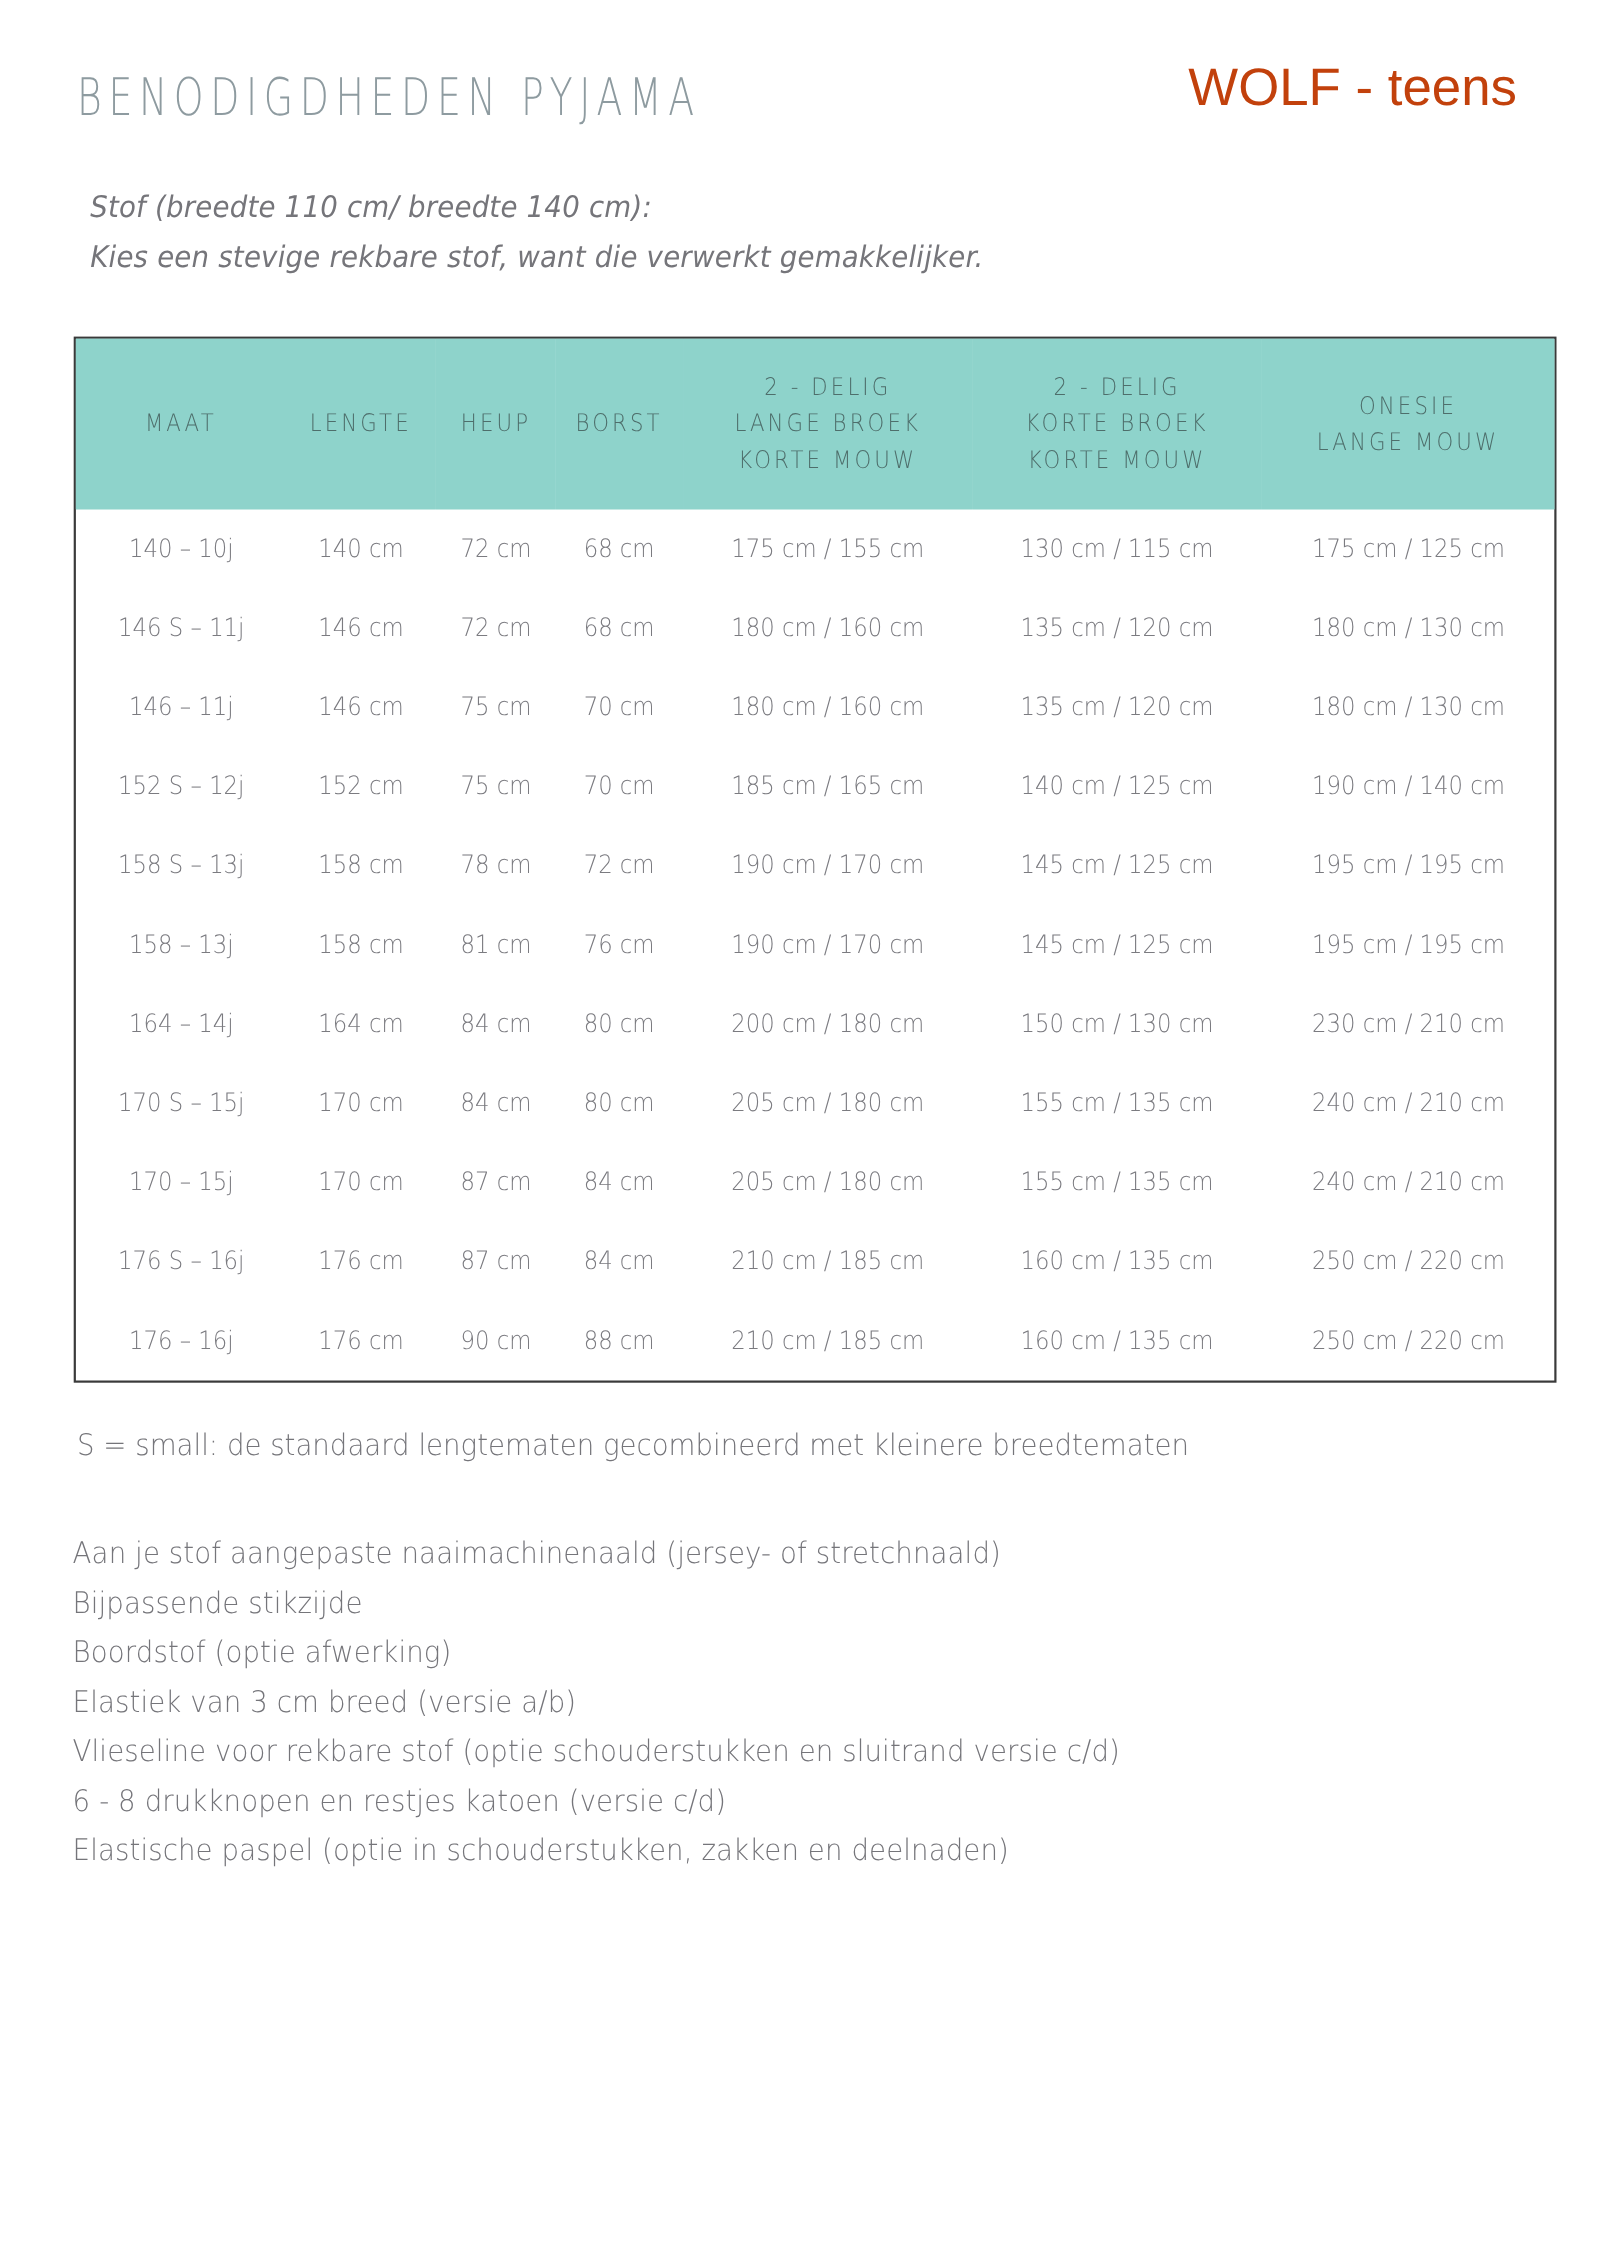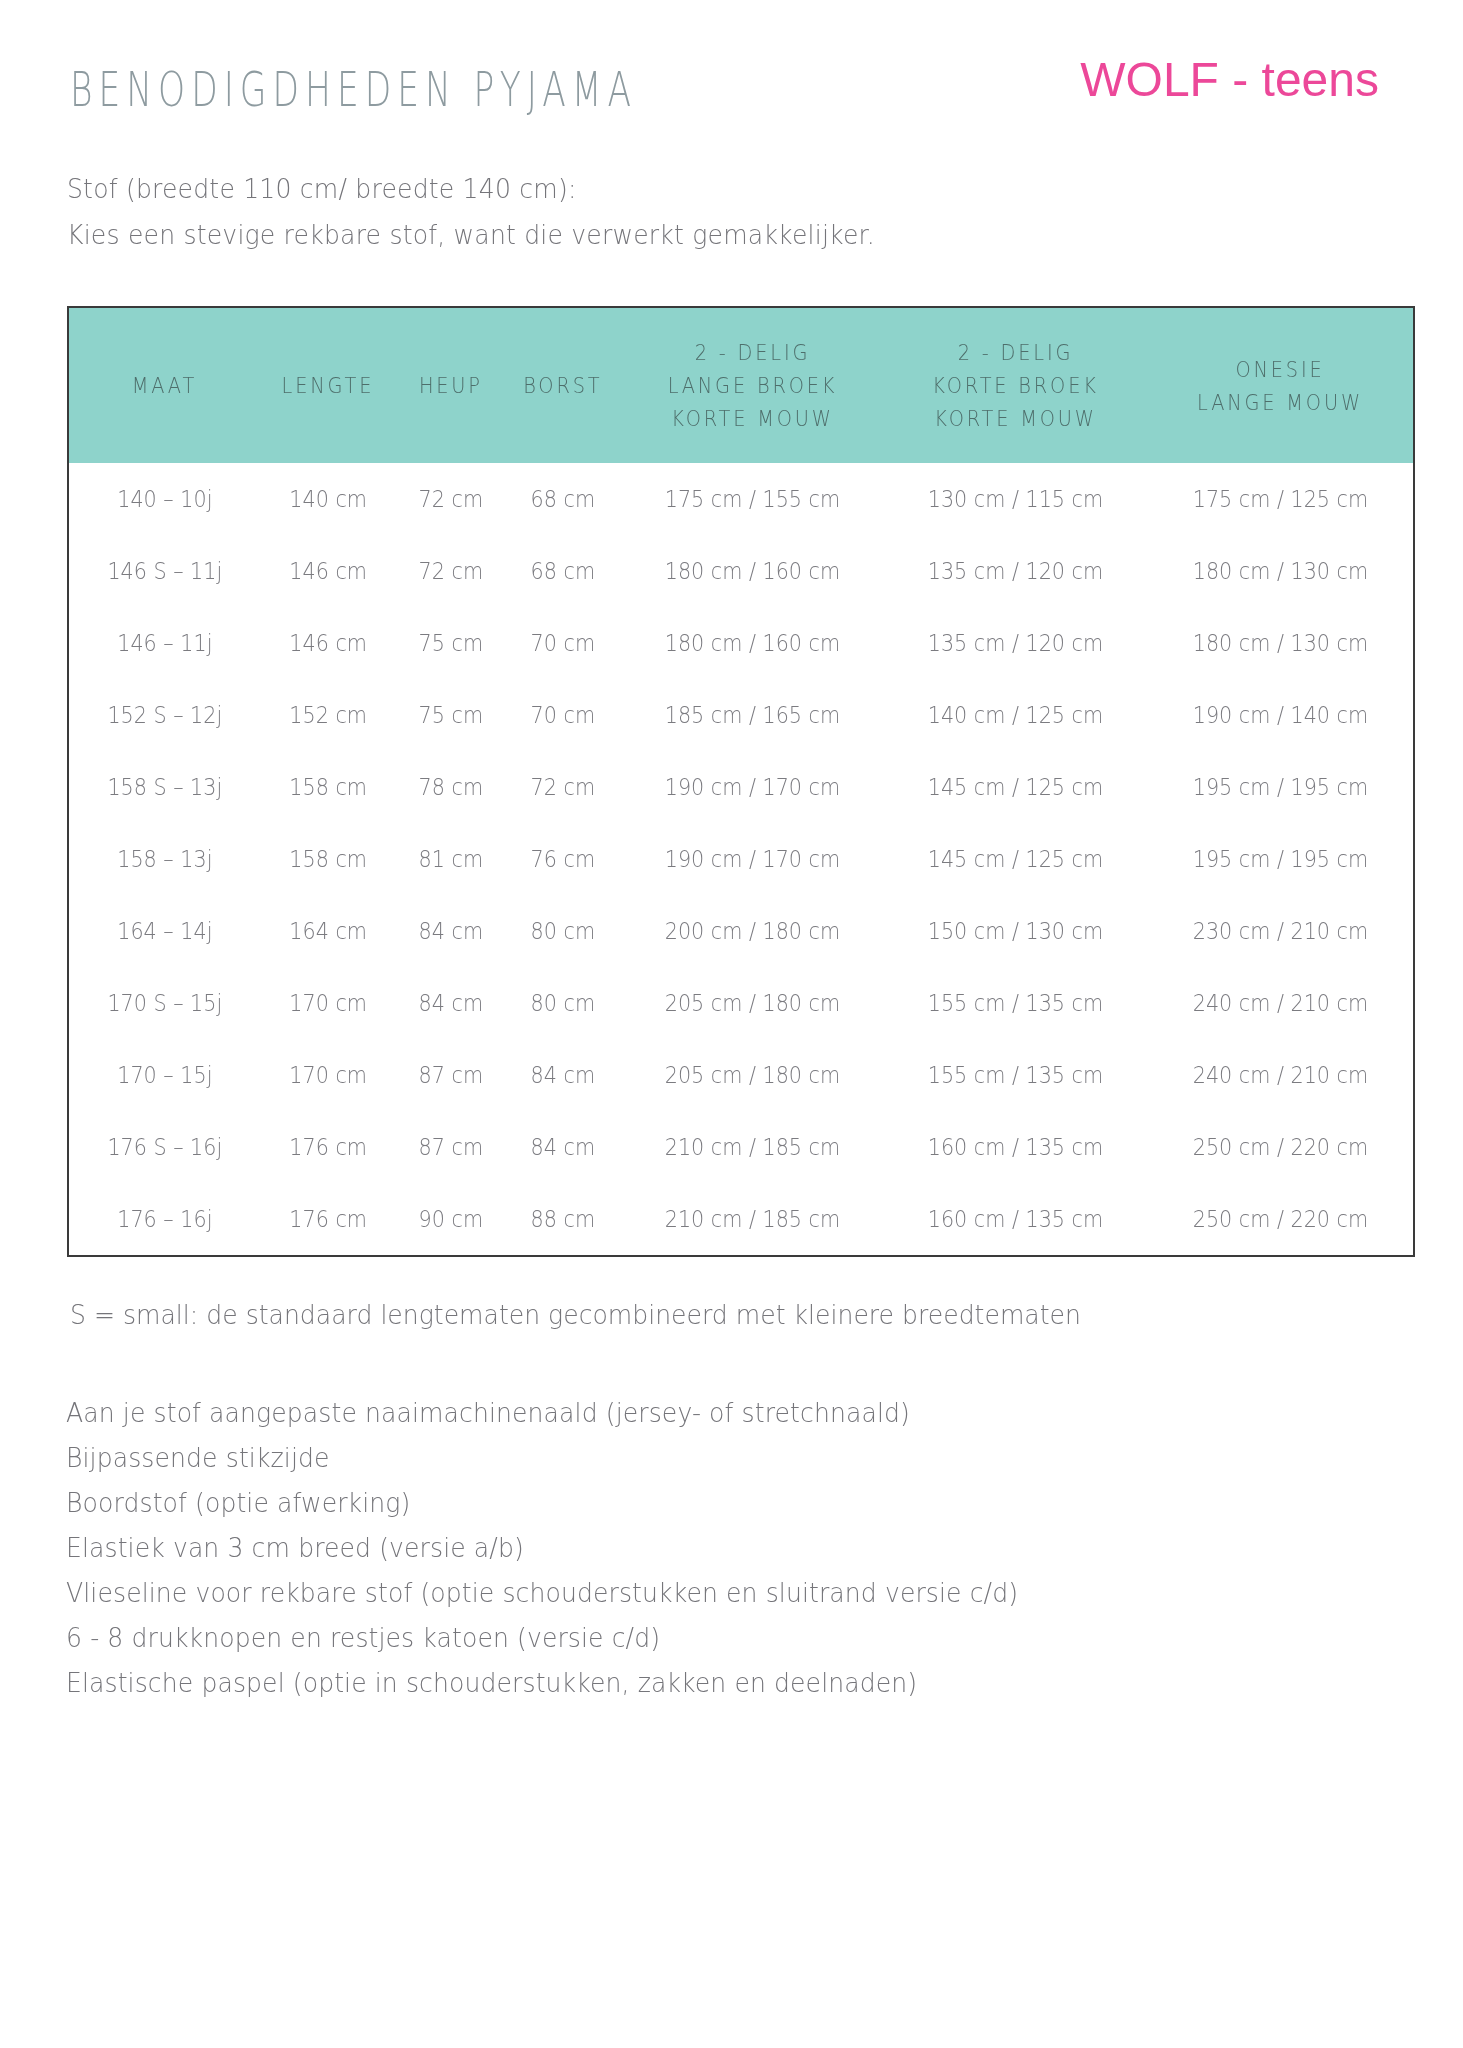--- a/index.html
+++ b/index.html
@@ -44,28 +44,29 @@
     transform-origin: left top;
   }
   .brand-title {
     position: absolute;
     right: 22px;
     top: 8px;
     font-family: "Liberation Sans", sans-serif;
     font-size: 48px;
     font-weight: 400;
     letter-spacing: 0px;
-    color: #ec4899;
+    color: #c2410c;
     white-space: nowrap;
   }
 
   
   .intro {
-    margin-left: 5px;
+    margin-left: 20px;
     margin-top: 4px;
+    font-style: italic;
   }
   .intro-line {
     font-family: "DejaVu Sans", sans-serif;
     font-size: 27px;
     font-weight: 300;
     color: #75757a;
     line-height: 46px;
     letter-spacing: 0.2px;
     transform: scaleX(0.93);
     transform-origin: left center;

